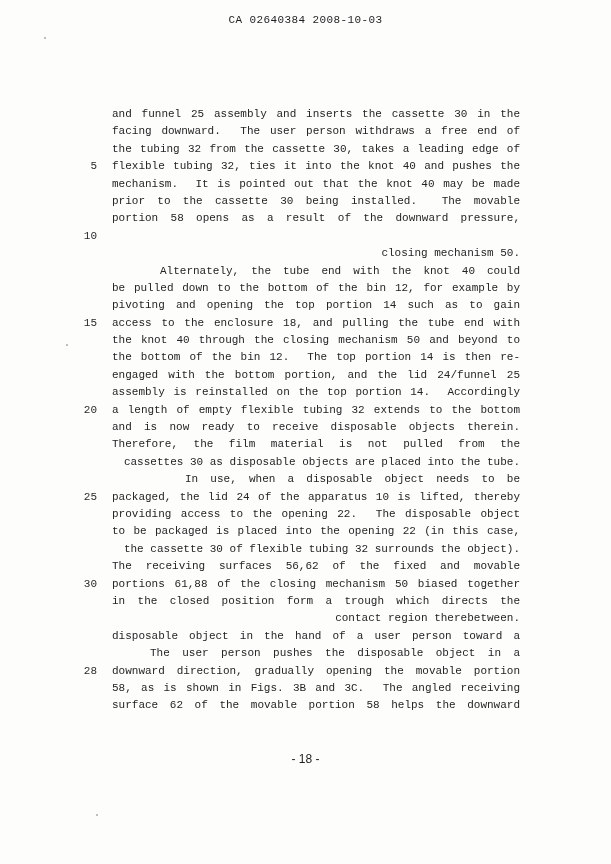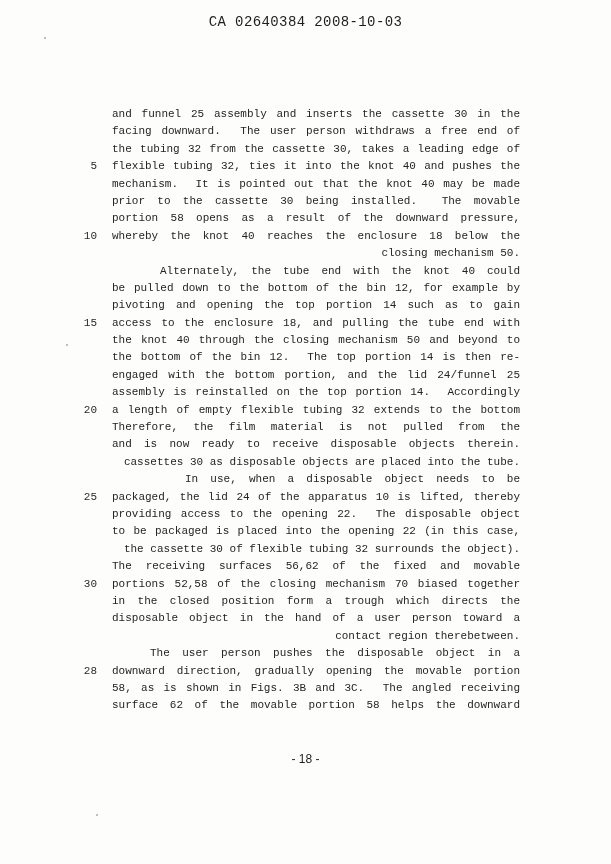--- a/index.html
+++ b/index.html
@@ -12,21 +12,21 @@
     position: relative;
     width: 611px; height: 864px;
     background: #fdfdfc;
     overflow: hidden;
     color: #262626;
   }
   .doc-header {
     position: absolute;
     top: 14px; left: 0; width: 611px;
     text-align: center;
-    font-size: 14px;
+    font-size: 11px;
     letter-spacing: 0.4px;
     color: #1e1e1e;
   }
   .body-lines {
     position: absolute;
     top: 106px; left: 0; width: 611px;
   }
   .line {
     position: relative;
     height: 17.4px;
@@ -97,21 +97,20 @@
         <span class="ltext">mechanism.&nbsp; It is pointed out that the knot 40 may be made</span>
       </div>
       <div class="line j">
         <span class="ltext">prior to the cassette 30 being installed.&nbsp; The movable</span>
       </div>
       <div class="line j">
         <span class="ltext">portion 58 opens as a result of the downward pressure,</span>
       </div>
       <div class="line j">
         <span class="lnum">10</span>
-        <span class="ltext">whereby the knot 40 reaches the enclosure 18 below the</span>
       </div>
       <div class="line">
         <span class="ltext">closing mechanism 50.</span>
       </div>
       <div class="line j">
         <span class="ltext" style="padding-left: 48px;">Alternately, the tube end with the knot 40 could</span>
       </div>
       <div class="line j">
         <span class="ltext">be pulled down to the bottom of the bin 12, for example by</span>
       </div>
@@ -132,24 +131,24 @@
         <span class="ltext">engaged with the bottom portion, and the lid 24/funnel 25</span>
       </div>
       <div class="line j">
         <span class="ltext">assembly is reinstalled on the top portion 14.&nbsp; Accordingly</span>
       </div>
       <div class="line j">
         <span class="lnum">20</span>
         <span class="ltext">a length of empty flexible tubing 32 extends to the bottom</span>
       </div>
       <div class="line j">
-        <span class="ltext">Therefore, the film material is not pulled from the</span>
+        <span class="ltext">and is now ready to receive disposable objects therein.</span>
       </div>
       <div class="line j">
-        <span class="ltext">and is now ready to receive disposable objects therein.</span>
+        <span class="ltext">Therefore, the film material is not pulled from the</span>
       </div>
       <div class="line">
         <span class="ltext">cassettes 30 as disposable objects are placed into the tube.</span>
       </div>
       <div class="line j">
         <span class="ltext" style="padding-left: 73px;">In use, when a disposable object needs to be</span>
       </div>
       <div class="line j">
         <span class="lnum">25</span>
         <span class="ltext">packaged, the lid 24 of the apparatus 10 is lifted, thereby</span>
@@ -161,30 +160,30 @@
         <span class="ltext">to be packaged is placed into the opening 22 (in this case,</span>
       </div>
       <div class="line">
         <span class="ltext">the cassette 30 of flexible tubing 32 surrounds the object).</span>
       </div>
       <div class="line j">
         <span class="ltext">The receiving surfaces 56,62 of the fixed and movable</span>
       </div>
       <div class="line j">
         <span class="lnum">30</span>
-        <span class="ltext">portions 52,58 of the closing mechanism 70 biased together</span>
+        <span class="ltext">portions 61,88 of the closing mechanism 50 biased together</span>
       </div>
       <div class="line j">
         <span class="ltext">in the closed position form a trough which directs the</span>
       </div>
+      <div class="line">
+        <span class="ltext">contact region therebetween.</span>
+      </div>
       <div class="line j">
         <span class="ltext">disposable object in the hand of a user person toward a</span>
-      </div>
-      <div class="line">
-        <span class="ltext">contact region therebetween.</span>
       </div>
       <div class="line j">
         <span class="ltext" style="padding-left: 38px;">The user person pushes the disposable object in a</span>
       </div>
       <div class="line j">
         <span class="lnum">28</span>
         <span class="ltext">downward direction, gradually opening the movable portion</span>
       </div>
       <div class="line j">
         <span class="ltext">58, as is shown in Figs. 3B and 3C.&nbsp; The angled receiving</span>

